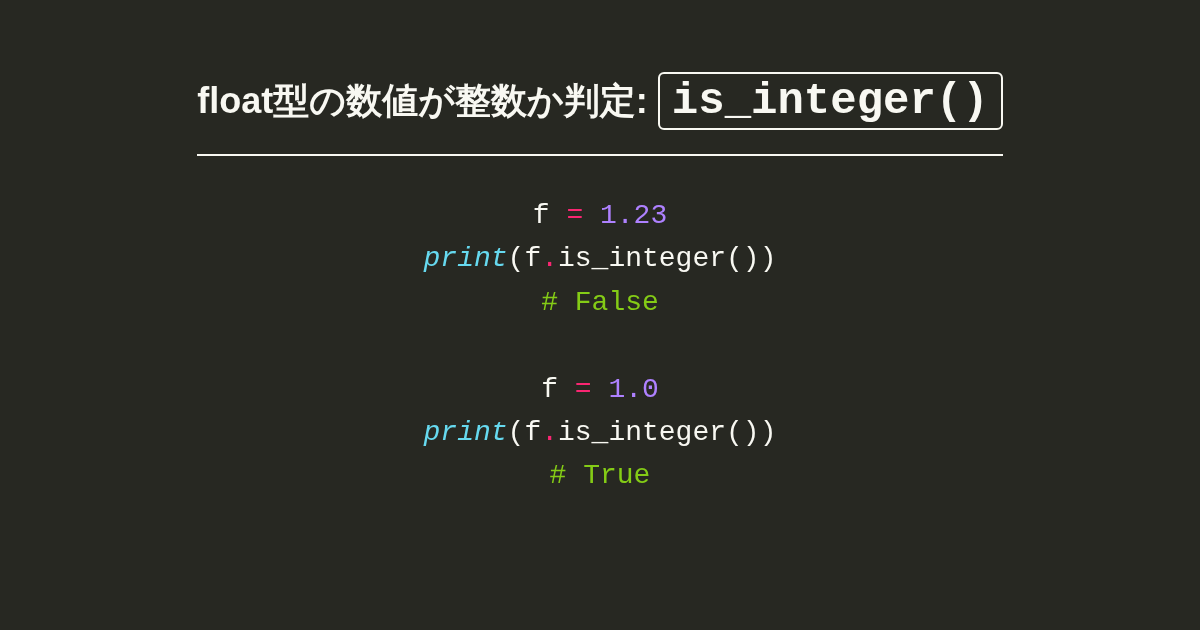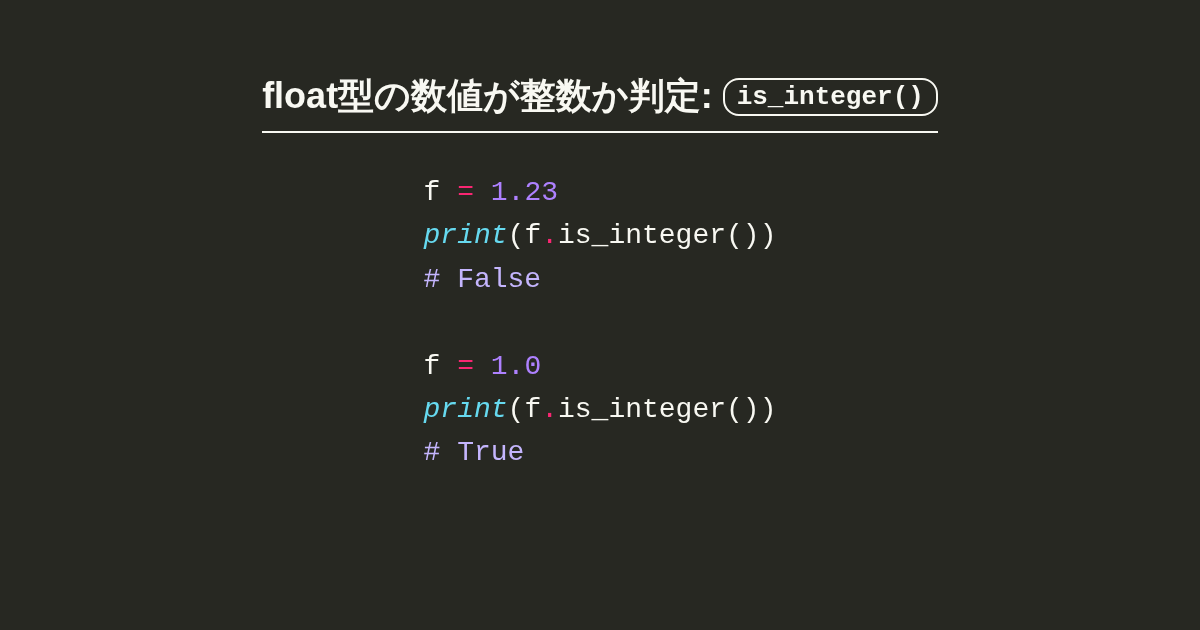--- a/index.html
+++ b/index.html
@@ -15,53 +15,54 @@
       display: flex;
       flex-direction: column;
       align-items: center;
       padding-top: 72px;
     }
     .heading-container {
       display: flex;
       align-items: center;
       gap: 10px;
       border-bottom: 2px solid #f8f8f2;
-      padding-bottom: 10px;
+      padding-bottom: 24px;
       margin-bottom: 38px;
     }
     .heading-text {
       color: #f8f8f2;
       font-size: 36px;
       font-weight: 700;
     }
     .heading-code {
       color: #f8f8f2;
       font-family: "SFMono-Regular", Consolas, "Liberation Mono", Menlo, monospace;
-      font-size: 26px;
+      font-size: 44px;
       font-weight: 700;
       border: 2px solid #f8f8f2;
-      border-radius: 16px;
+      border-radius: 6px;
       padding: 2px 12px;
     }
     .code-block {
       font-family: "SFMono-Regular", Consolas, "Liberation Mono", Menlo, monospace;
       font-size: 28px;
       line-height: 1.55;
       text-align: left;
       white-space: pre;
     }
     .code-line {
       display: block;
+      text-align: center;
     }
     .tok-name { color: #f8f8f2; }
     .tok-op { color: #f92672; }
     .tok-num { color: #ae81ff; }
     .tok-builtin { color: #66d9ef; font-style: italic; }
     .tok-punct { color: #f8f8f2; }
-    .tok-comment { color: #c4b5fd; margin-top: 20px; }
+    .tok-comment { color: #84cc16; margin-top: 20px; }
     .tok-space { color: #f8f8f2; }
   </style>
 </head>
 <body>
 
 <div class="heading-container">
   <span class="heading-text">float型の数値が整数か判定: </span>
   <span class="heading-code">is_integer()</span>
 </div>
 

